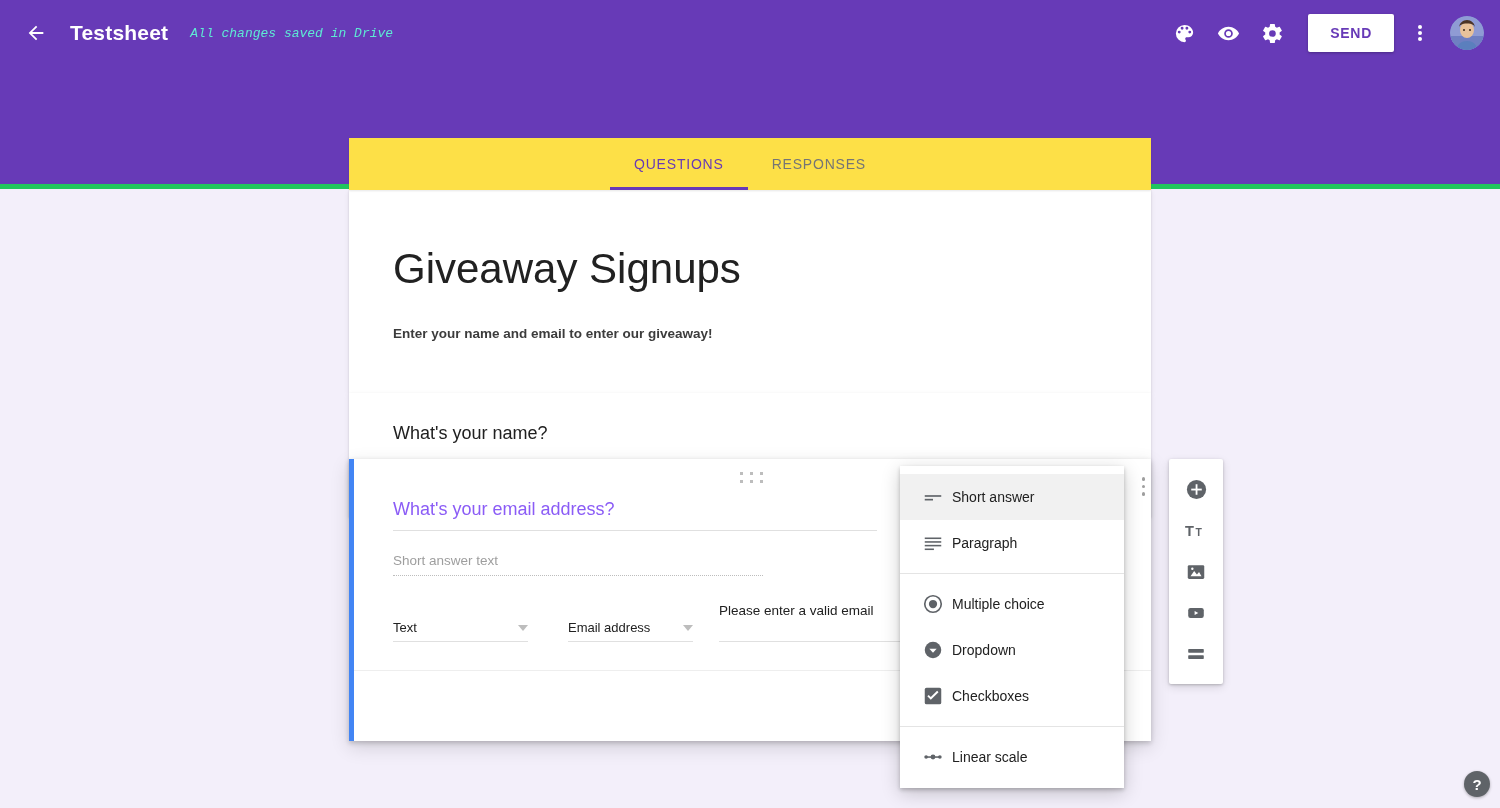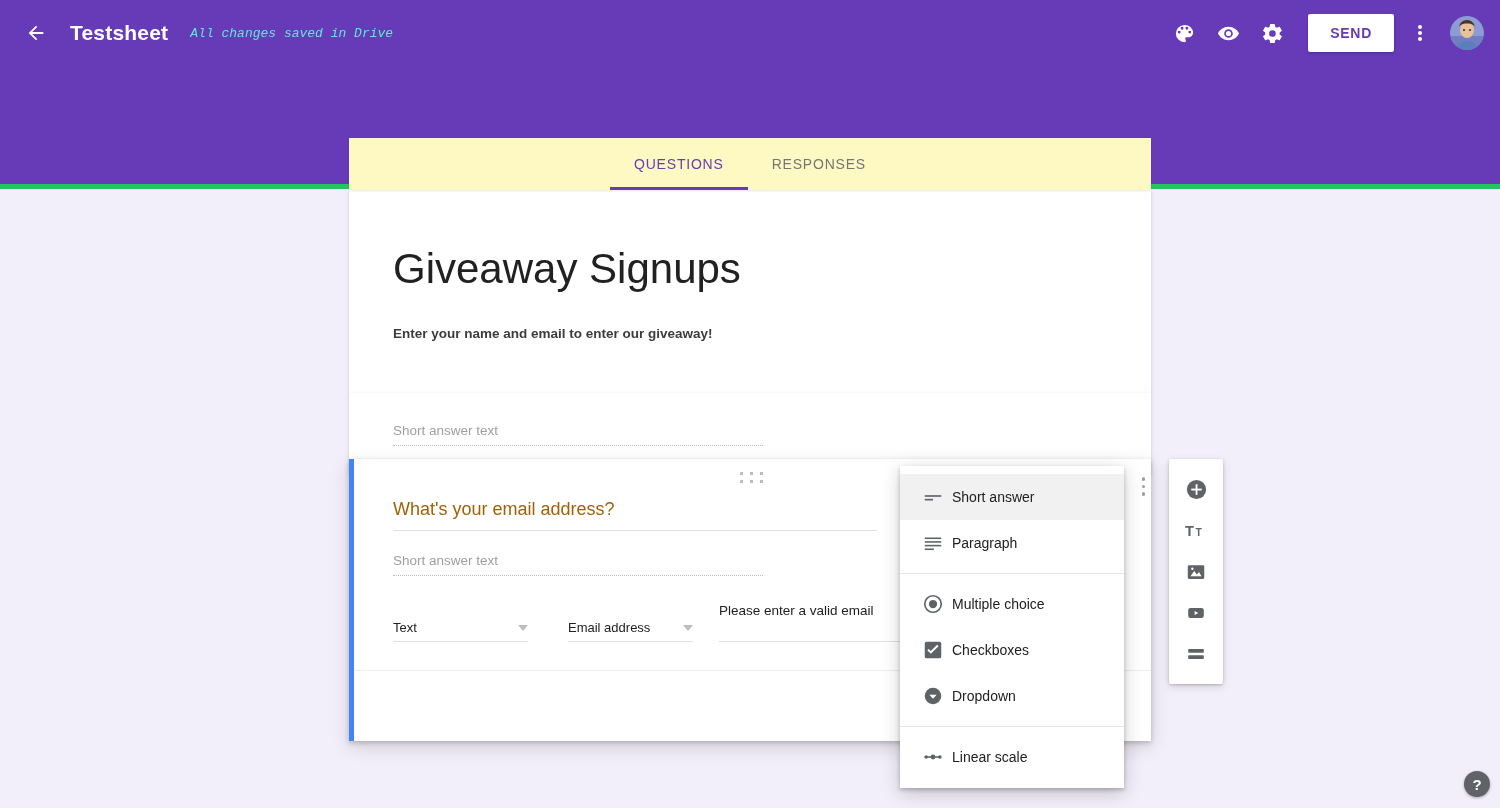--- a/index.html
+++ b/index.html
@@ -54,21 +54,21 @@
     width: 34px; height: 34px; border-radius: 50%;
     margin: 0 16px 0 10px; overflow: hidden; flex: 0 0 auto;
     background: #6f66c9; cursor: pointer; position: relative;
   }
 
   
   .form-col {
     position: absolute; left: 349px; top: 138px; width: 802px;
   }
   .tabs-card {
-    background: #fef9c3; height: 52px; width: 802px;
+    background: #fde047; height: 52px; width: 802px;
     display: flex; align-items: stretch; justify-content: center;
     box-shadow: 0 1px 2px rgba(0,0,0,.10);
     position: relative; z-index: 3;
   }
   .tab {
     display: flex; align-items: center; padding: 0 24px;
     font-size: 14px; letter-spacing: .8px; color: #757575;
     cursor: pointer; position: relative;
   }
   .tab.active { color: #673AB7; }
@@ -104,21 +104,21 @@
     box-shadow: 0 2px 5px rgba(0,0,0,.20), 0 6px 18px rgba(0,0,0,.14);
   }
   .drag-handle {
     position: absolute; top: 8px; left: 0; right: 0;
     display: flex; justify-content: center; padding-top: 5px; cursor: grab;
   }
   .drag-grid { display: grid; grid-template-columns: repeat(3, 5px); grid-gap: 5px; }
   .drag-dot { width: 3px; height: 3px; background: #bdbdbd; }
 
   .q-title-edit {
-    font-size: 18px; color: #a16207; padding-bottom: 10px;
+    font-size: 18px; color: #8b5cf6; padding-bottom: 10px;
     border-bottom: 1px solid #e0e0e0; width: 484px;
   }
   .answer-line-2 { margin-top: 22px; }
 
   
   .valid-row {
     display: flex; align-items: flex-end; margin-top: 34px; height: 32px;
   }
   .sel {
     display: flex; align-items: center; justify-content: space-between;
@@ -260,20 +260,21 @@
       <span>RESPONSES</span>
     </div>
   </div>
 
   <div class="card header-card">
     <h1 class="form-title">Giveaway Signups</h1>
     <p class="form-desc">Enter your name and email to enter our giveaway!</p>
   </div>
 
   <div class="card q-card">
+    <div class="q-title">What's your name?</div>
     <div class="answer-line">Short answer text</div>
   </div>
 
 </div>
 
 <div class="card-active" style="left:349px; top:459px; width:802px; height:282px;">
 
   <div class="drag-handle">
     <div class="drag-grid">
       <span class="drag-dot"></span>
@@ -349,35 +350,35 @@
         <circle cx="12" cy="12" r="9" fill="none" stroke="#5f6368" stroke-width="1.8"></circle>
         <circle cx="12" cy="12" r="4.5" fill="#5f6368"></circle>
       </svg>
     </span>
     <span>Multiple choice</span>
   </div>
 
   <div class="menu-item">
     <span class="menu-ico">
       <svg width="22" height="22" viewBox="0 0 24 24">
+        <circle cx="12" cy="12" r="9" fill="#5f6368"></circle>
+        <path d="M8 10.5h8L12 15z" fill="#fff"></path>
+      </svg>
+    </span>
+    <span>Dropdown</span>
+  </div>
+
+  <div class="menu-item">
+    <span class="menu-ico">
+      <svg width="22" height="22" viewBox="0 0 24 24">
         <rect x="3" y="3" width="18" height="18" rx="2" fill="#5f6368"></rect>
         <path d="M9.6 16.2 5.8 12.4l1.5-1.5 2.3 2.3 6.9-6.9 1.5 1.5z" fill="#fff"></path>
       </svg>
     </span>
     <span>Checkboxes</span>
-  </div>
-
-  <div class="menu-item">
-    <span class="menu-ico">
-      <svg width="22" height="22" viewBox="0 0 24 24">
-        <circle cx="12" cy="12" r="9" fill="#5f6368"></circle>
-        <path d="M8 10.5h8L12 15z" fill="#fff"></path>
-      </svg>
-    </span>
-    <span>Dropdown</span>
   </div>
 
   <div class="menu-sep"></div>
 
   <div class="menu-item">
     <span class="menu-ico">
       <svg width="22" height="22" viewBox="0 0 24 24">
         <rect x="4" y="11.2" width="16" height="1.7" fill="#5f6368"></rect>
         <circle cx="4.5" cy="12" r="2" fill="#5f6368"></circle>
         <circle cx="12" cy="12" r="2.6" fill="#5f6368"></circle>

